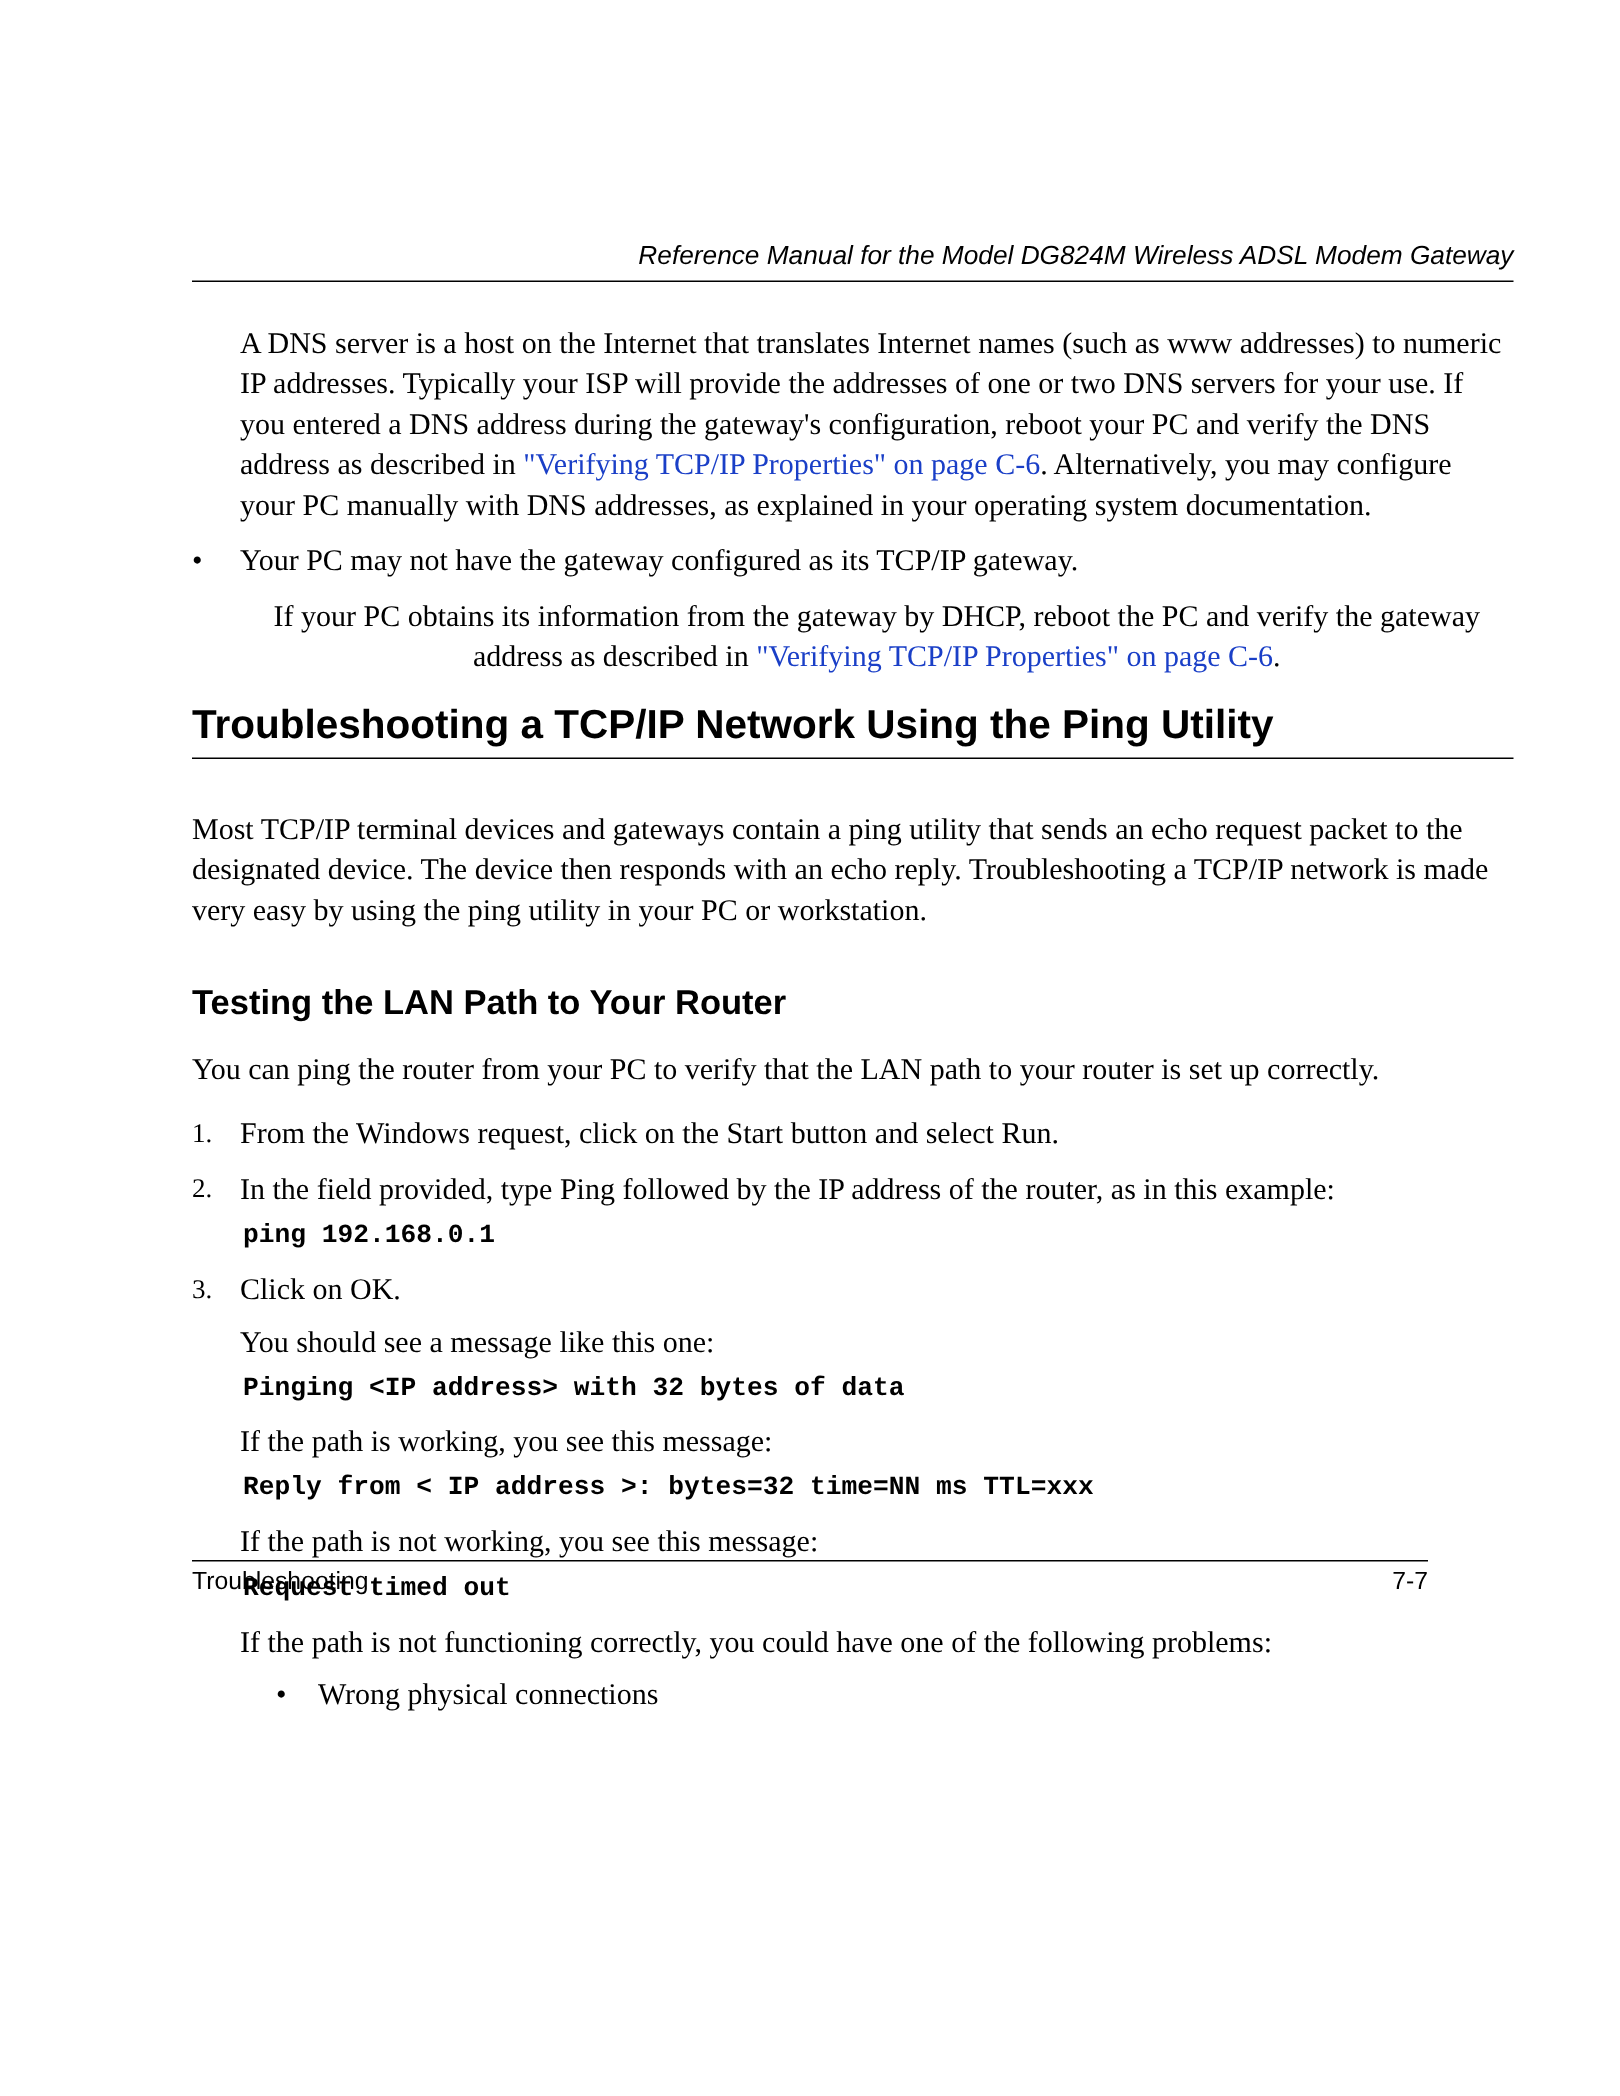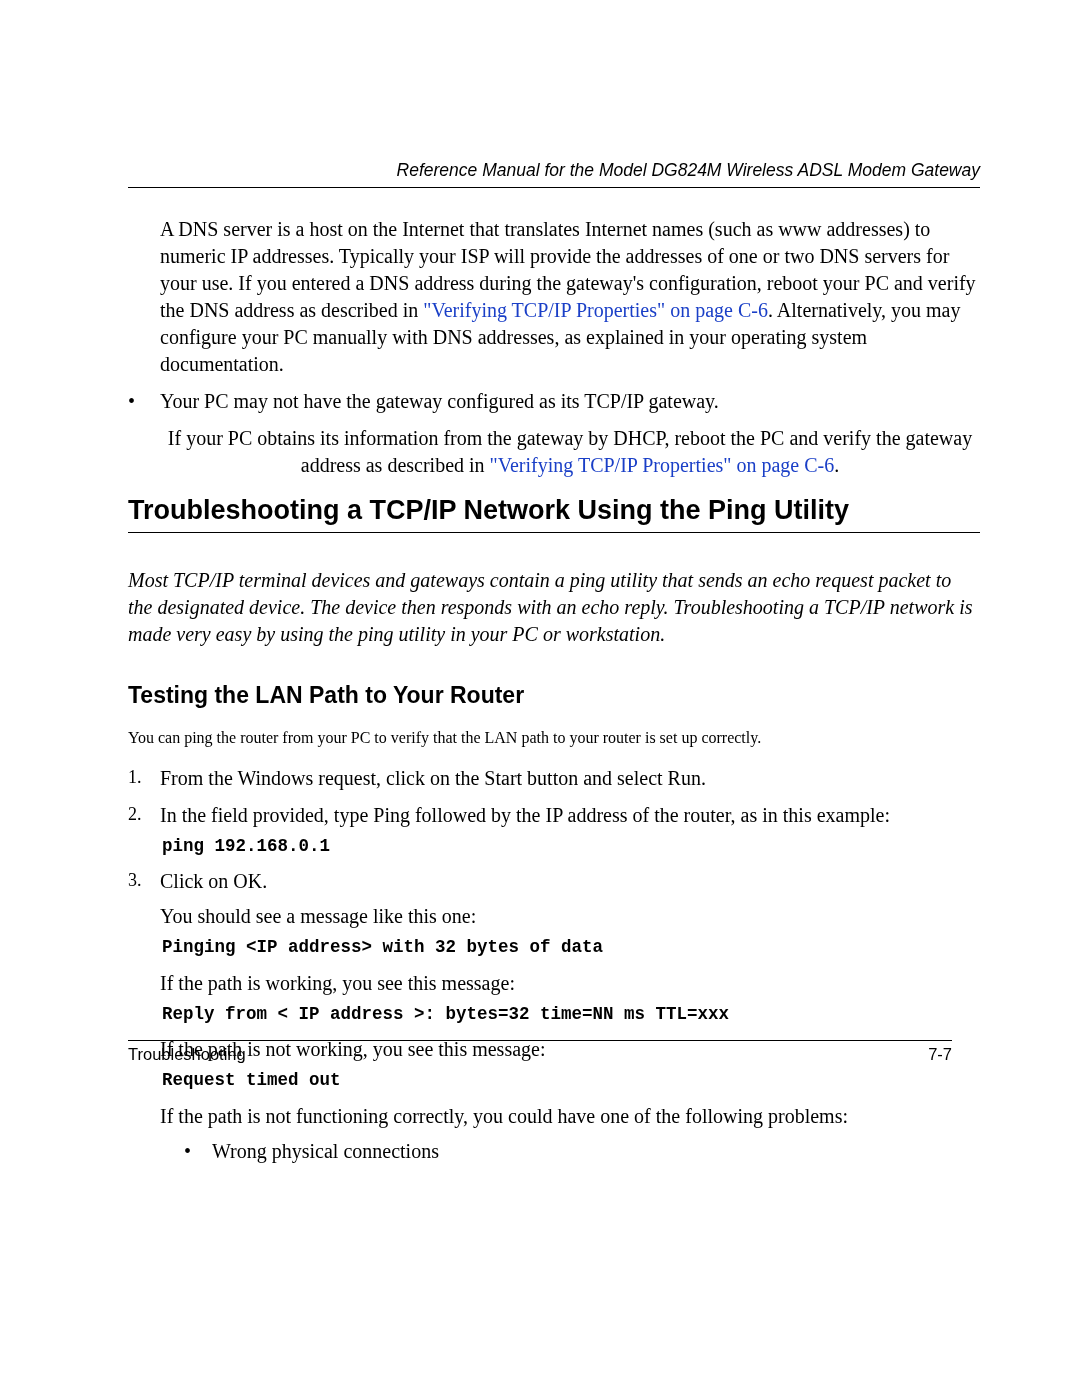--- a/index.html
+++ b/index.html
@@ -8,21 +8,21 @@
     background: #fff;
     width: 1080px;
   }
   .page {
     width: 1080px;
     height: 1397px;
     position: relative;
     font-family: "Times New Roman", Times, serif;
     color: #000;
     box-sizing: border-box;
-    padding: 160px 100px 0 128px;
+    padding: 160px 71px 0 128px;
   }
   .running-header {
     font-style: italic;
     font-family: Arial, Helvetica, sans-serif;
     font-size: 17.5px;
     text-align: right;
     border-bottom: 1.5px solid #000;
     padding-bottom: 6px;
     margin-bottom: 28px;
   }
@@ -66,30 +66,29 @@
     font-weight: bold;
     font-size: 27px;
     margin: 16px 0 0 0;
     padding-bottom: 6px;
     border-bottom: 1.5px solid #000;
   }
   .section-intro {
     font-size: 20px;
     line-height: 1.35;
     margin-top: 34px;
-    font-style: italic;
   }
   h2.subsection {
     font-family: Arial, Helvetica, sans-serif;
     font-weight: bold;
     font-size: 23px;
     margin: 34px 0 18px 0;
   }
   .plain {
-    font-size: 16px;
+    font-size: 20px;
     line-height: 1.35;
     margin: 0 0 16px 0;
   }
   ol.steps {
     font-size: 20px;
     line-height: 1.35;
     padding-left: 0;
     margin: 0;
     list-style: none;
     counter-reset: step;

